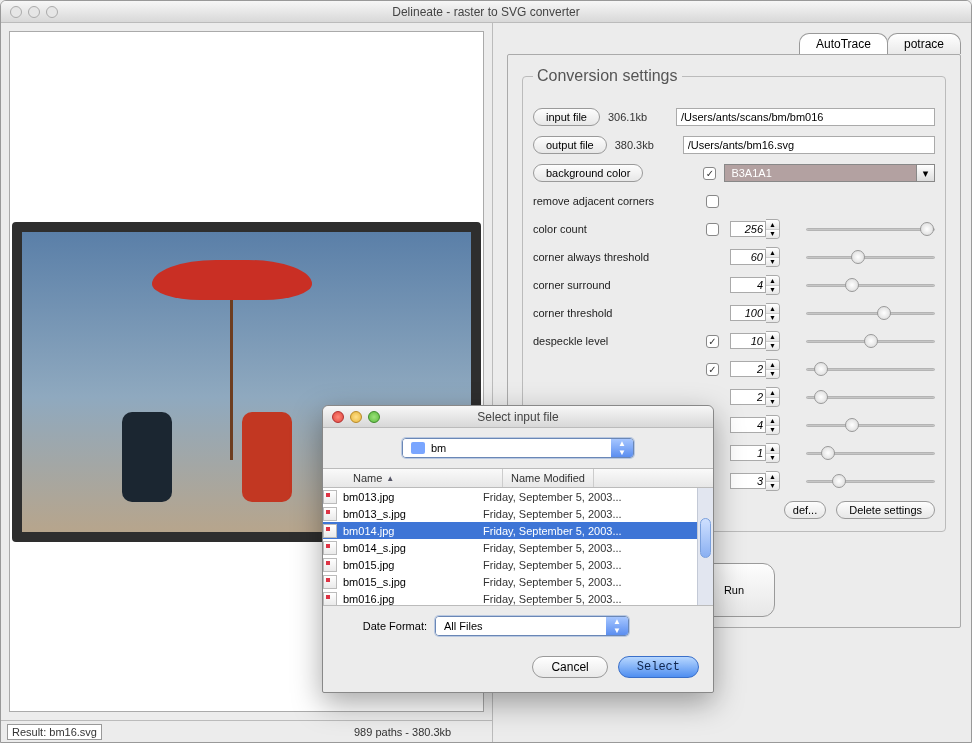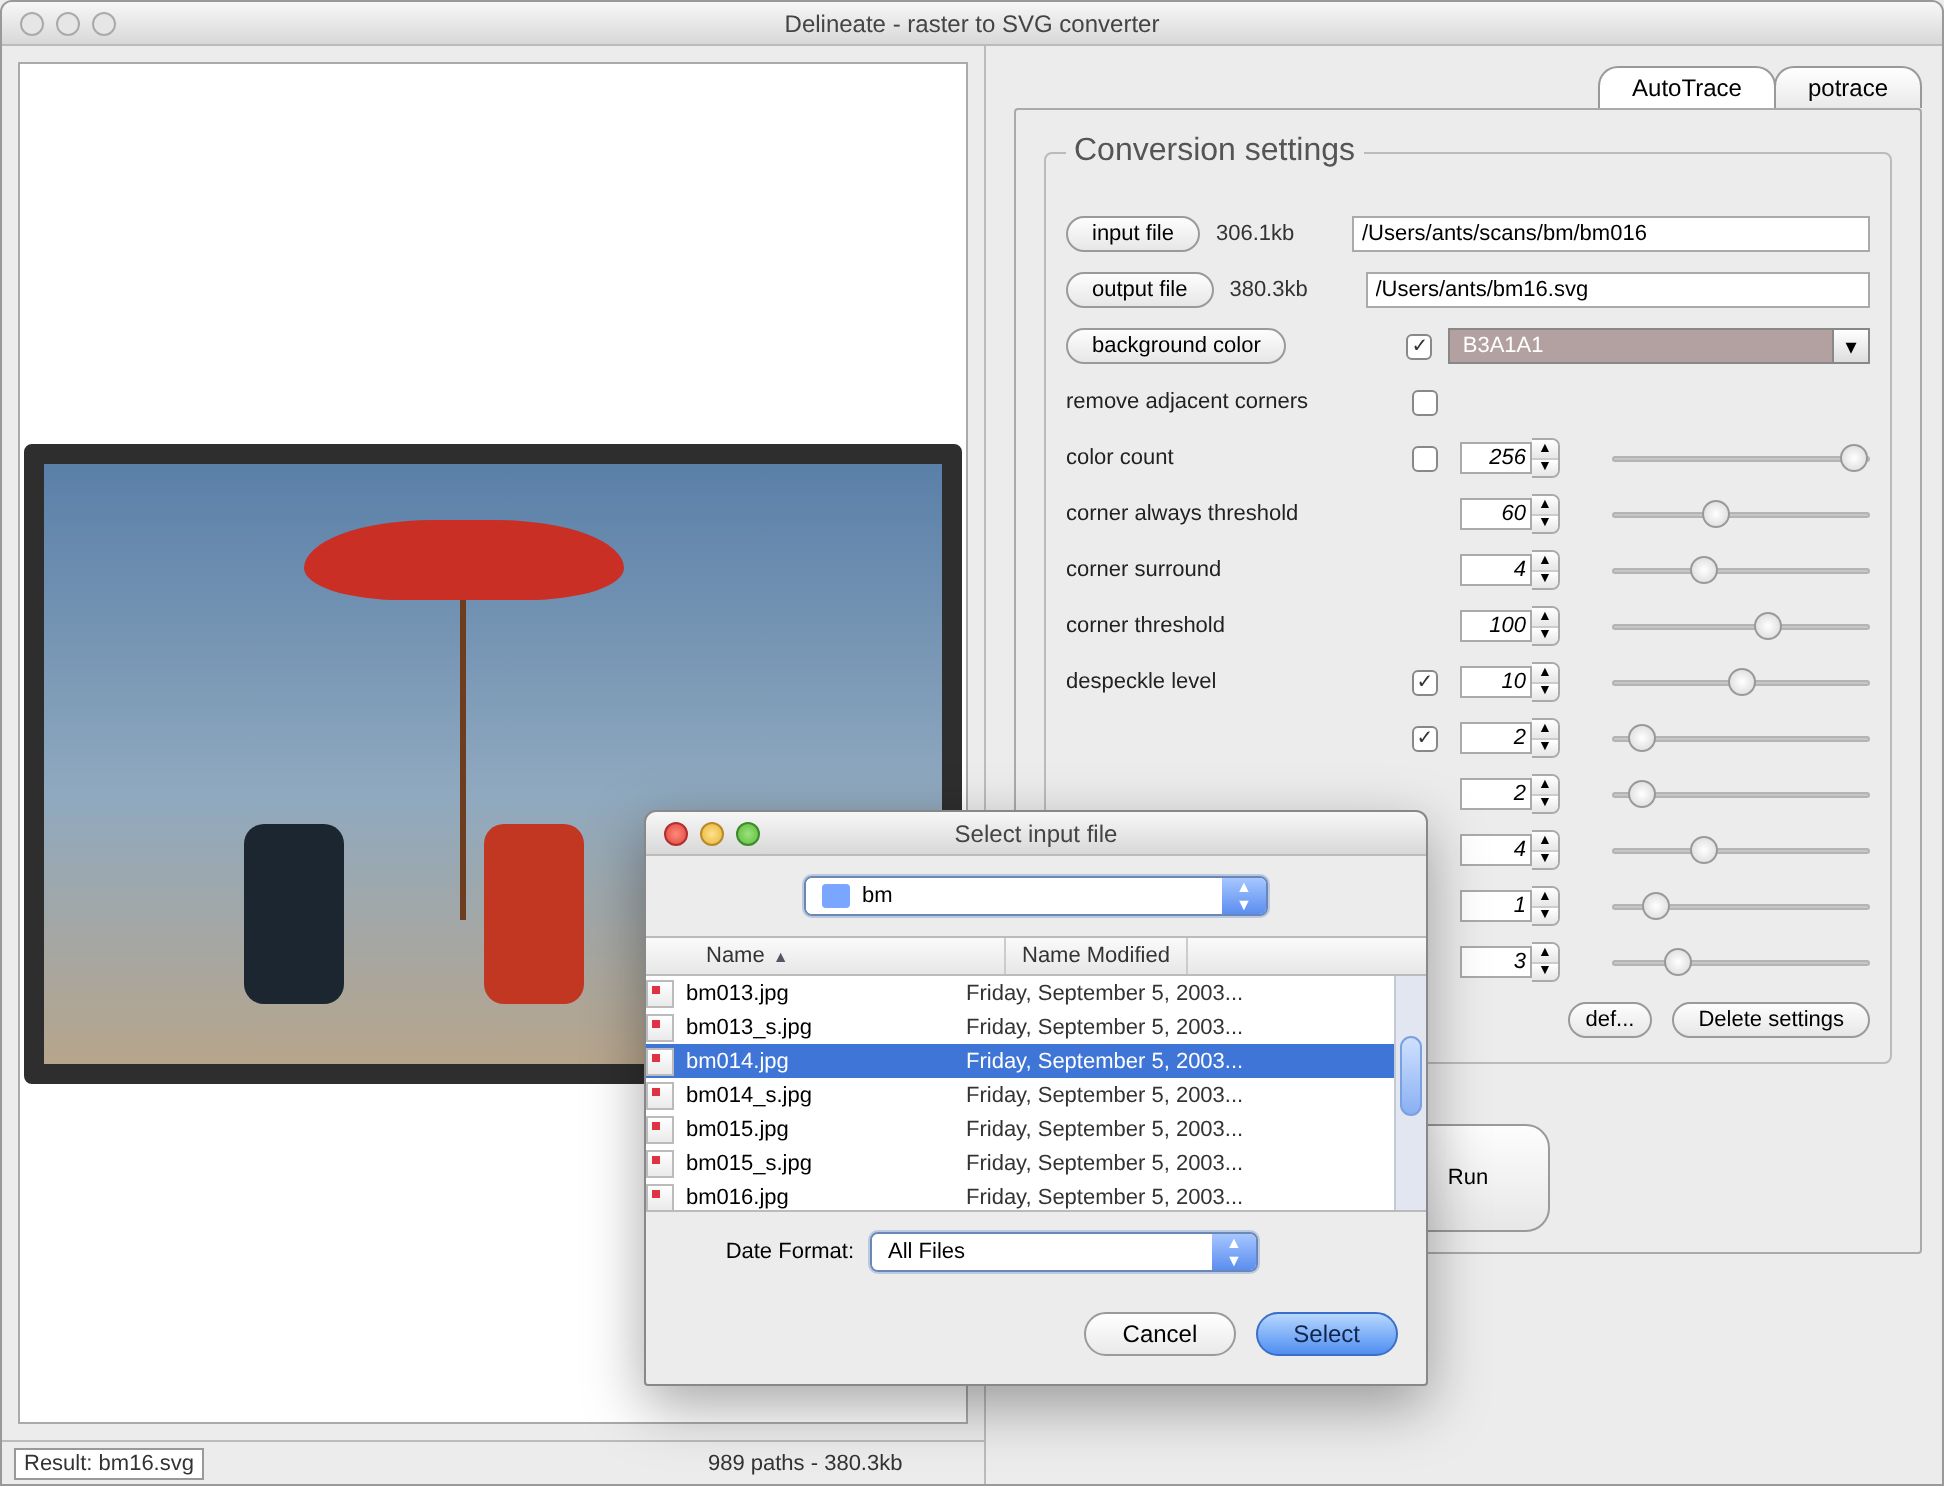--- a/index.html
+++ b/index.html
@@ -79,21 +79,21 @@
 .filerow .nm { width:140px; }
 .filerow .dt { color:#333; }
 .filerow.sel { background:#3e75d6; color:#fff; }
 .filerow.sel .dt { color:#fff; }
 .vscroll { position:absolute; right:0; top:0; bottom:0; width:16px; background:#e2e6f0; border-left:1px solid #c3c9d6; }
 .vscroll .thumb { position:absolute; left:2px; right:2px; top:30px; height:40px; background:linear-gradient(#cfe0ff,#8ab0f2); border:1px solid #7aa0dd; border-radius:8px; }
 .ffrow { display:flex; align-items:center; gap:8px; padding:10px 14px; }
 .ffrow label { width:90px; text-align:right; }
 .dbtns { display:flex; justify-content:flex-end; gap:10px; padding:10px 14px 14px; }
 .btn { border:1px solid #9a9a9a; border-radius:12px; padding:3px 18px; background:linear-gradient(#fff,#e9e9e9); font-size:12px; cursor:pointer; }
-.btn.primary { background:linear-gradient(#b7d7ff,#4f8ef0); border-color:#3a6fc9; color:#10264e; }
+.btn.primary { background:linear-gradient(#b7d7ff,#4f8ef0); border-color:#3a6fc9; color:#10264e;font-family:Liberation Mono, monospace; }
 </style>
 </head>
 <body>
 
 <div class="window">
   <div class="titlebar">
     <div class="traffic">
       <div class="tl"></div>
       <div class="tl"></div>
       <div class="tl"></div>

